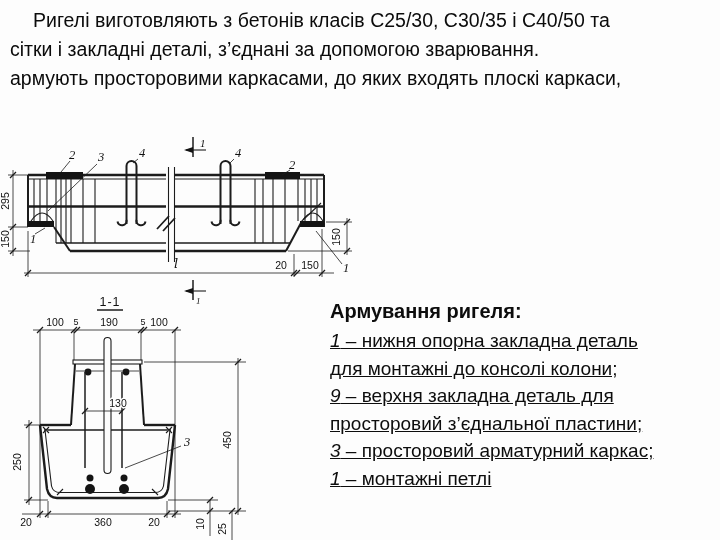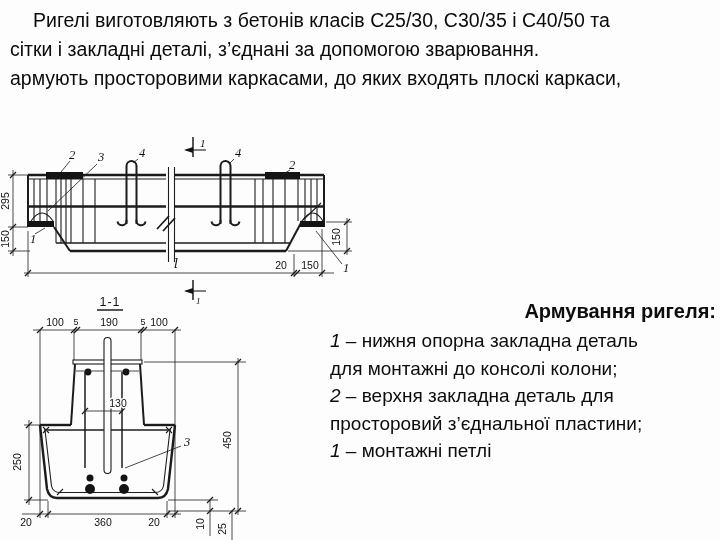--- a/index.html
+++ b/index.html
@@ -6,22 +6,22 @@
   .slide{
     position:relative;width:720px;height:540px;background:#fdfdfd;
     font-family:"Liberation Sans",sans-serif;color:#0d0d0d;overflow:hidden;
   }
   
   .intro{position:absolute;left:10px;top:6px;width:702px;font-size:19.5px;line-height:29px;color:#0b0b0b;}
   .intro .line{white-space:nowrap;}
   .intro .line.first{text-indent:23px;}
   
   .legend{position:absolute;left:330px;top:299px;width:386px;font-size:19px;line-height:27.5px;}
-  .legend-title{font-weight:bold;text-align:right;font-size:20px;line-height:24px;margin-bottom:4px;}
-  .legend-line{white-space:nowrap;}
+  .legend-title{font-weight:bold;text-align:left;font-size:20px;line-height:24px;margin-bottom:4px;}
+  .legend-line{white-space:nowrap;text-decoration:underline;}
   .legend-line.num::first-letter{font-style:italic;}
   
   svg.drawing{position:absolute;left:0;top:128px;}
   svg.drawing *{stroke:#1c1c1c;fill:none;stroke-linecap:butt;}
   svg.drawing .w05{stroke-width:.8}
   svg.drawing .w1{stroke-width:1.1}
   svg.drawing .w15{stroke-width:1.5}
   svg.drawing .w2{stroke-width:2}
   svg.drawing .w25{stroke-width:2.4}
   svg.drawing .tick{stroke-width:1.3}
@@ -43,22 +43,23 @@
   <div class="intro">
     <div class="line first">Ригелі виготовляють з бетонів класів С25/30, С30/35 і С40/50 та</div>
     <div class="line">сітки і закладні деталі, з’єднані за допомогою зварювання.</div>
     <div class="line">армують просторовими каркасами, до яких входять плоскі каркаси,</div>
   </div>
 
   <div class="legend">
     <div class="legend-title">Армування ригеля:</div>
     <div class="legend-line num">1 – нижня опорна закладна деталь</div>
     <div class="legend-line">для монтажні до консолі колони;</div>
-    <div class="legend-line num">2 – верхня закладна деталь для</div>
+    <div class="legend-line num">9 – верхня закладна деталь для</div>
     <div class="legend-line">просторовий з’єднальної пластини;</div>
+    <div class="legend-line num">3 – просторовий арматурний каркас;</div>
     <div class="legend-line num">1 – монтажні петлі</div>
   </div>
 
   <svg class="drawing" width="360" height="412" viewBox="0 128 360 412">
 
     <g>
       <line class="w25" x1="28" y1="175" x2="324" y2="175"></line>
       <line class="w1" x1="28" y1="179" x2="324" y2="179"></line>
       <line class="w2" x1="28" y1="175" x2="28" y2="227"></line>
       <line class="w2" x1="324" y1="175" x2="324" y2="227"></line>

